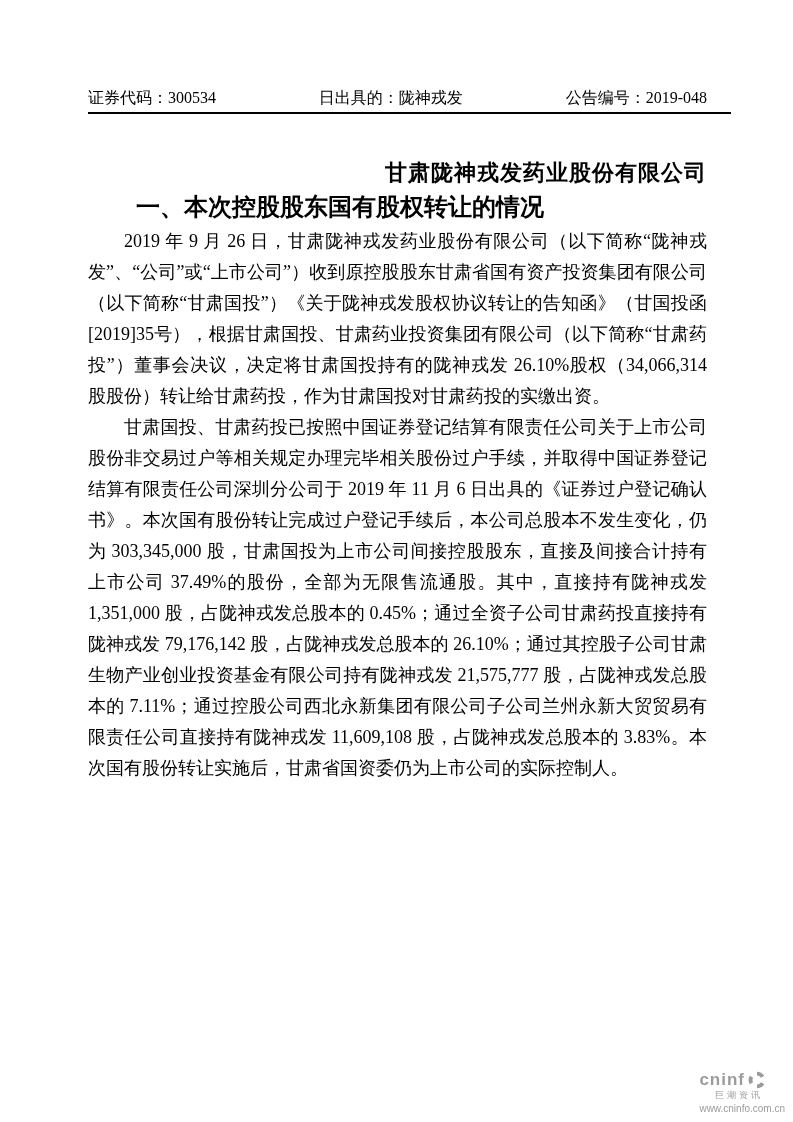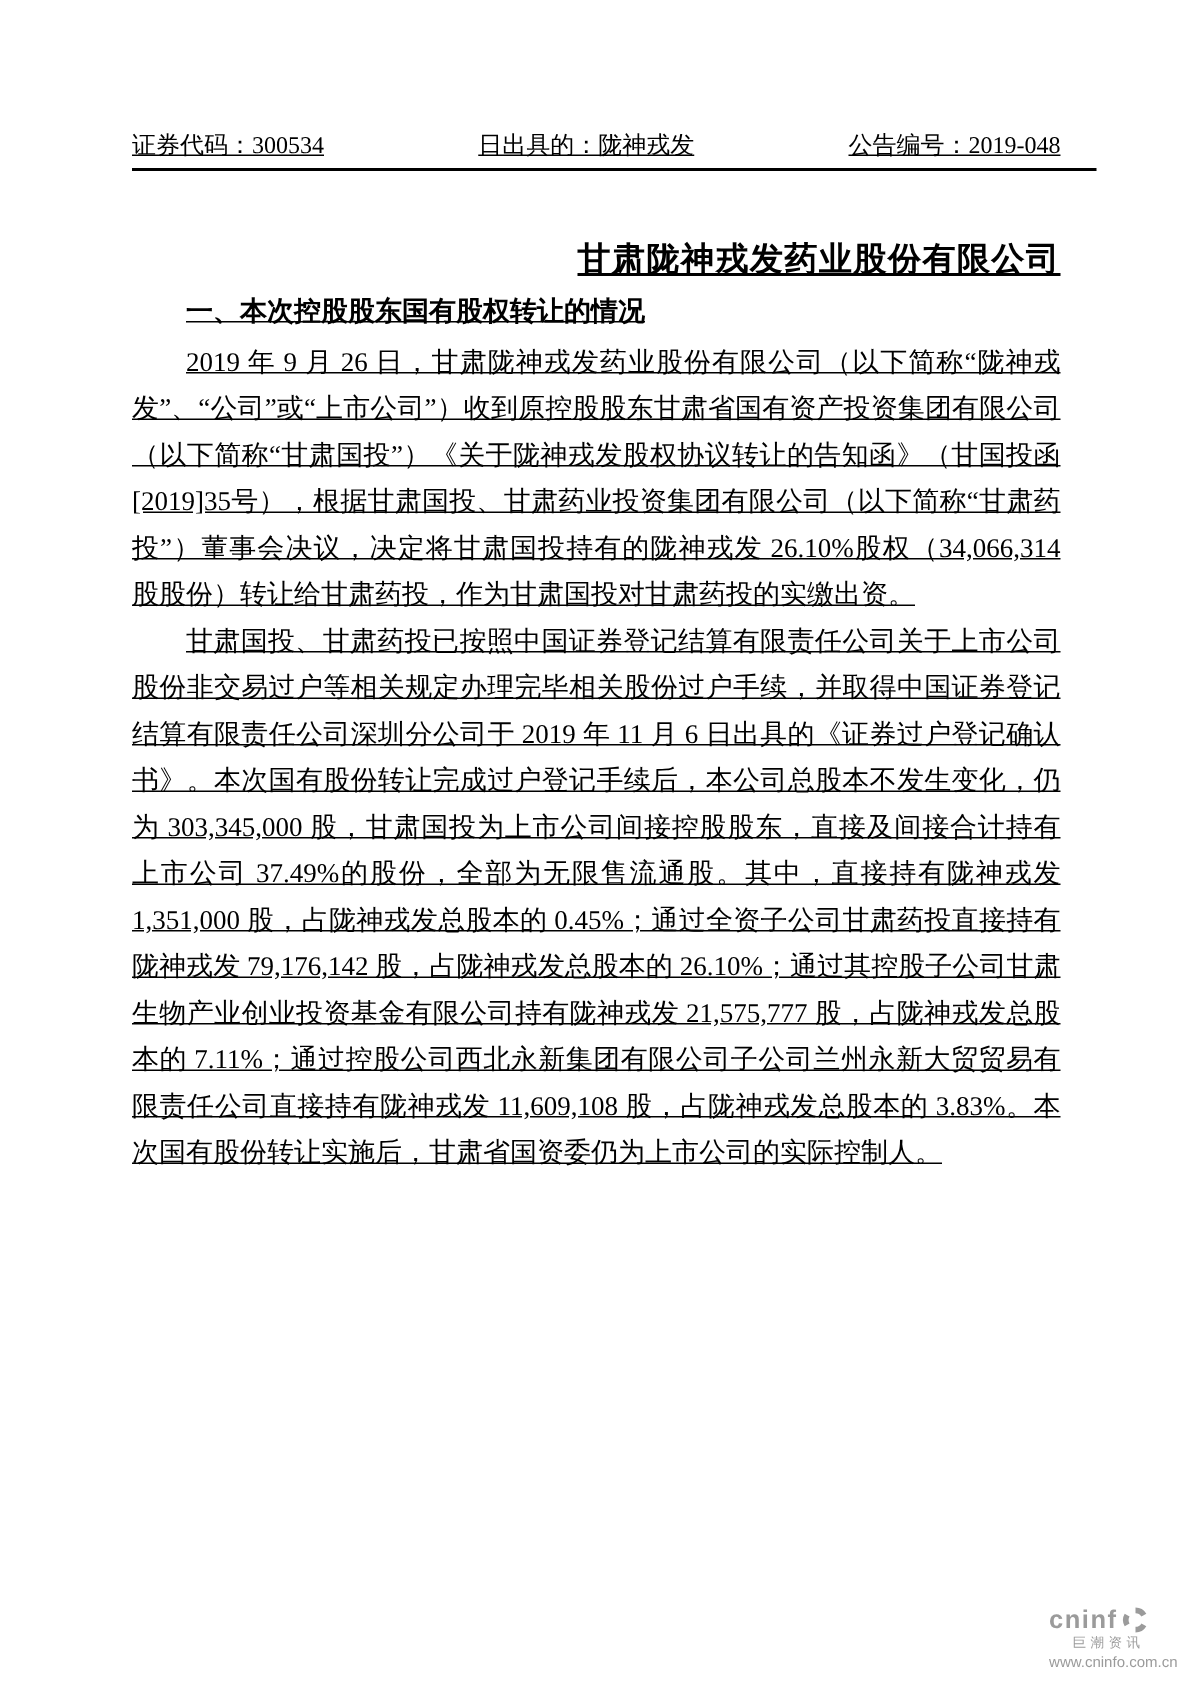--- a/index.html
+++ b/index.html
@@ -11,21 +11,20 @@
     position: relative;
     width: 793px;
     height: 1122px;
     margin: 0 auto;
     background: #ffffff;
     box-sizing: border-box;
     padding: 88px 86px 0 88px;
     color: #000000;
     font-family: "Liberation Serif", "DejaVu Serif", serif;
     overflow: hidden;
-    text-decoration: underline;
   }
   .doc-header {
     display: flex;
     justify-content: space-between;
     align-items: baseline;
     font-size: 16px;
     line-height: 20px;
     white-space: nowrap;
   }
   .header-rule {
@@ -50,21 +49,21 @@
     margin: 42px 0 0 0;
     font-size: 18px;
     line-height: 43px;
     font-weight: bold;
     font-family: "Liberation Sans", "DejaVu Sans", sans-serif;
     text-align: justify;
     text-indent: 2em;
   }
   .section-heading {
     margin: 6px 0 0 0;
-    font-size: 18px;
+    font-size: 24px;
     line-height: 26px;
     font-weight: bold;
     font-family: "Liberation Sans", "DejaVu Sans", sans-serif;
     text-indent: 2em;
   }
   .body-para {
     margin: 6px 0 0 0;
     font-size: 18px;
     line-height: 31px;
     text-align: justify;

